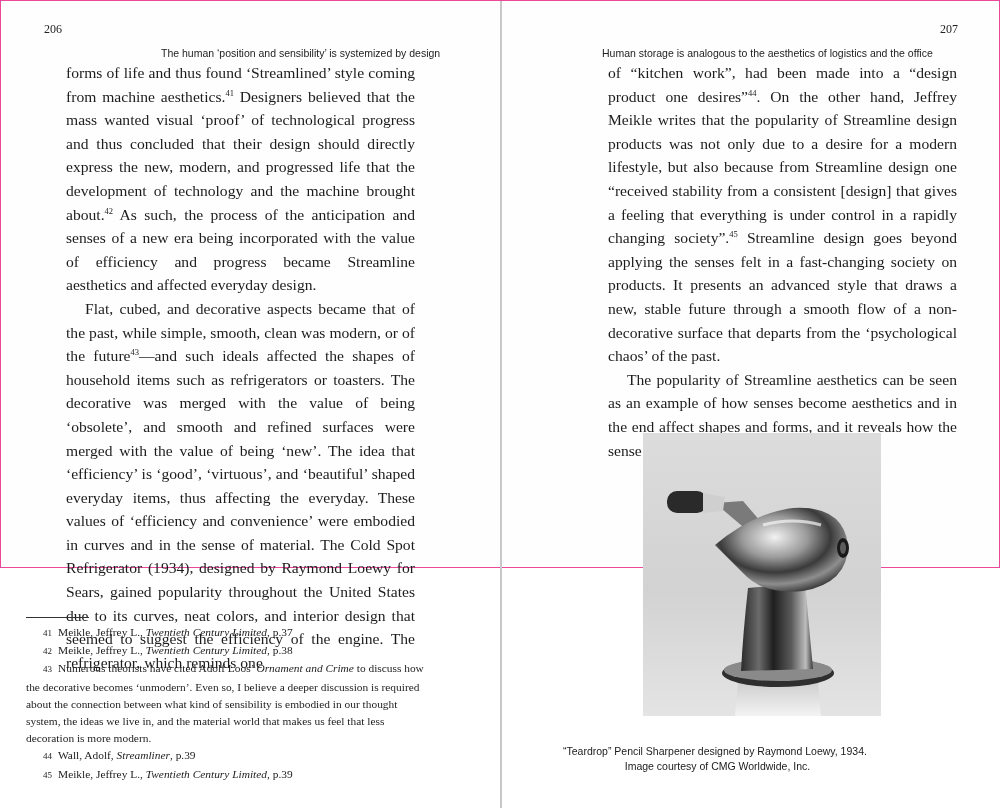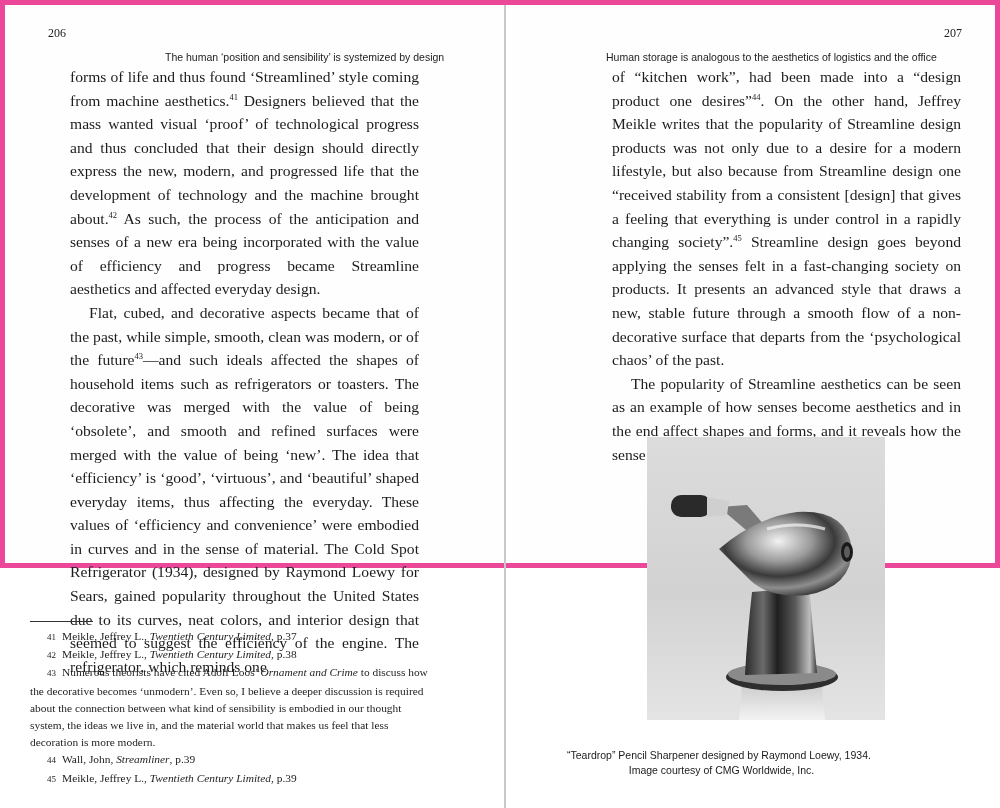--- a/index.html
+++ b/index.html
@@ -1,19 +1,19 @@
 <!DOCTYPE html>
 <html><head>
 <meta charset="utf-8">
 <style>
   * { box-sizing: border-box; margin: 0; padding: 0; }
   html, body { width: 1000px; height: 808px; background: #ffffff; overflow: hidden; }
   .spread {
     position: relative; width: 1000px; height: 568px;
-    border: 5px solid #ec4899; background: #fefefe;
+    border: 1px solid #ec4899; background: #fefefe;
   }
   .gutter {
     position: absolute; left: 499px; top: 0; width: 2px; height: 808px;
     background: #c8c8c8;
   }
   .page { position: absolute; top: 0; height: 808px; }
   .page.left { left: 0; width: 499px; }
   .page.right { left: 501px; width: 499px; }
 
   .running-head {
@@ -71,21 +71,21 @@
     <div class="body-text" style="left:25px; top:60px; width:389px;">
       <p><span>forms of life and thus found ‘Streamlined’ style coming from machine aesthetics.</span><sup>41</sup><span> Designers believed that the mass wanted visual ‘proof’ of technological progress and thus concluded that their design should directly express the new, modern, and progressed life that the development of technol­ogy and the machine brought about.</span><sup>42</sup><span> As such, the process of the anticipation and senses of a new era being incorporated with the value of efficiency and progress became Streamline aesthetics and affected everyday design.</span></p>
       <p class="indent"><span>Flat, cubed, and decorative aspects became that of the past, while simple, smooth, clean was modern, or of the future</span><sup>43</sup><span>—and such ideals affected the shapes of household items such as refrigerators or toasters. The decorative was merged with the value of being ‘obsolete’, and smooth and refined surfaces were merged with the value of being ‘new’. The idea that ‘efficiency’ is ‘good’, ‘virtuous’, and ‘beautiful’ shaped everyday items, thus affecting the everyday. These values of ‘efficiency and convenience’ were embodied in curves and in the sense of material. The Cold Spot Refrigera­tor (1934), designed by Raymond Loewy for Sears, gained popularity throughout the United States due to its curves, neat colors, and interior design that seemed to suggest the efficiency of the engine. The refrigerator, which reminds one</span></p>
     </div>
 
     <div class="fn-rule"></div>
     <div class="footnotes">
       <div class="fn"><span class="fn-num">41</span><span>Meikle, Jeffrey L., </span><i>Twentieth Century Limited</i><span>, p.37</span></div>
       <div class="fn"><span class="fn-num">42</span><span>Meikle, Jeffrey L., </span><i>Twentieth Century Limited</i><span>, p.38</span></div>
       <div class="fn"><span class="fn-num">43</span><span>Numerous theorists have cited Adolf Loos’ </span><i>Ornament and Crime</i><span> to discuss how the decorative becomes ‘unmodern’. Even so, I believe a deeper discussion is required about the connection between what kind of sensibility is embodied in our thought system, the ideas we live in, and the material world that makes us feel that less decoration is more modern.</span></div>
-      <div class="fn"><span class="fn-num">44</span><span>Wall, John, </span><i>Streamliner</i><span>, p.39</span></div>
+      <div class="fn"><span class="fn-num">44</span><span>Wall, Adolf, </span><i>Streamliner</i><span>, p.39</span></div>
       <div class="fn"><span class="fn-num">45</span><span>Meikle, Jeffrey L., </span><i>Twentieth Century Limited</i><span>, p.39</span></div>
     </div>
   </div>
 
   <div class="page right">
     <div class="running-head" style="left:100px;">Human storage is analogous to the aesthetics of logistics and the office</div>
     <div class="folio" style="left:438px;">207</div>
 
     <div class="body-text" style="left:66px; top:60px; width:389px;">
       <p><span>of “kitchen work”, had been made into a “design product one desires”</span><sup>44</sup><span>. On the other hand, Jeffrey Meikle writes that the popularity of Streamline design products was not only due to a desire for a modern lifestyle, but also because from Stream­line design one “received stability from a consistent [design] that gives a feeling that everything is under control in a rapidly changing society”.</span><sup>45</sup><span> Streamline design goes beyond applying the senses felt in a fast-changing society on prod­ucts. It presents an advanced style that draws a new, stable future through a smooth flow of a non-decorative surface that departs from the ‘psychological chaos’ of the past.</span></p>

